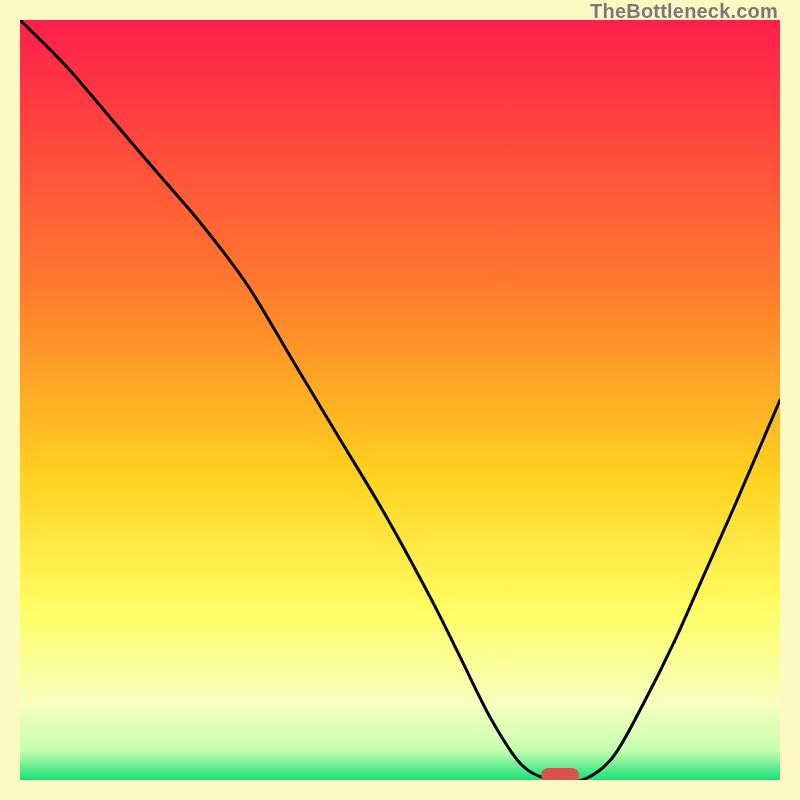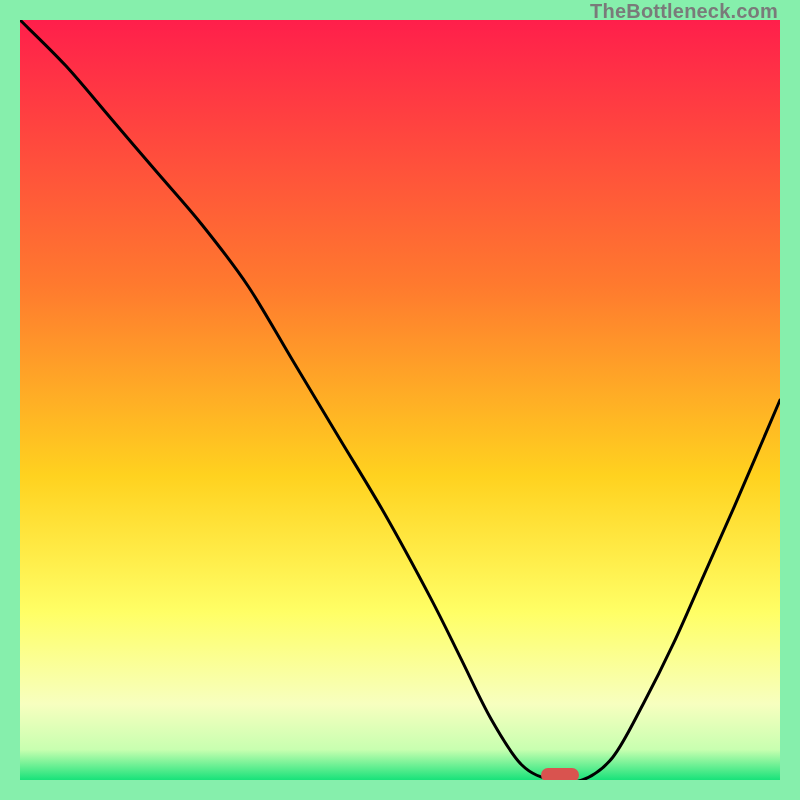--- a/index.html
+++ b/index.html
@@ -9,21 +9,21 @@
     height: 800px;
     background: #000;
     overflow: hidden;
   }
   .frame {
     position: absolute;
     left: 0;
     top: 0;
     width: 800px;
     height: 800px;
-    background: #86efac;
+    background: #fef9c3;
   }
   .plot {
     position: absolute;
     left: 20px;
     top: 20px;
     width: 760px;
     height: 760px;
     overflow: hidden;
   }
   .gradient {

